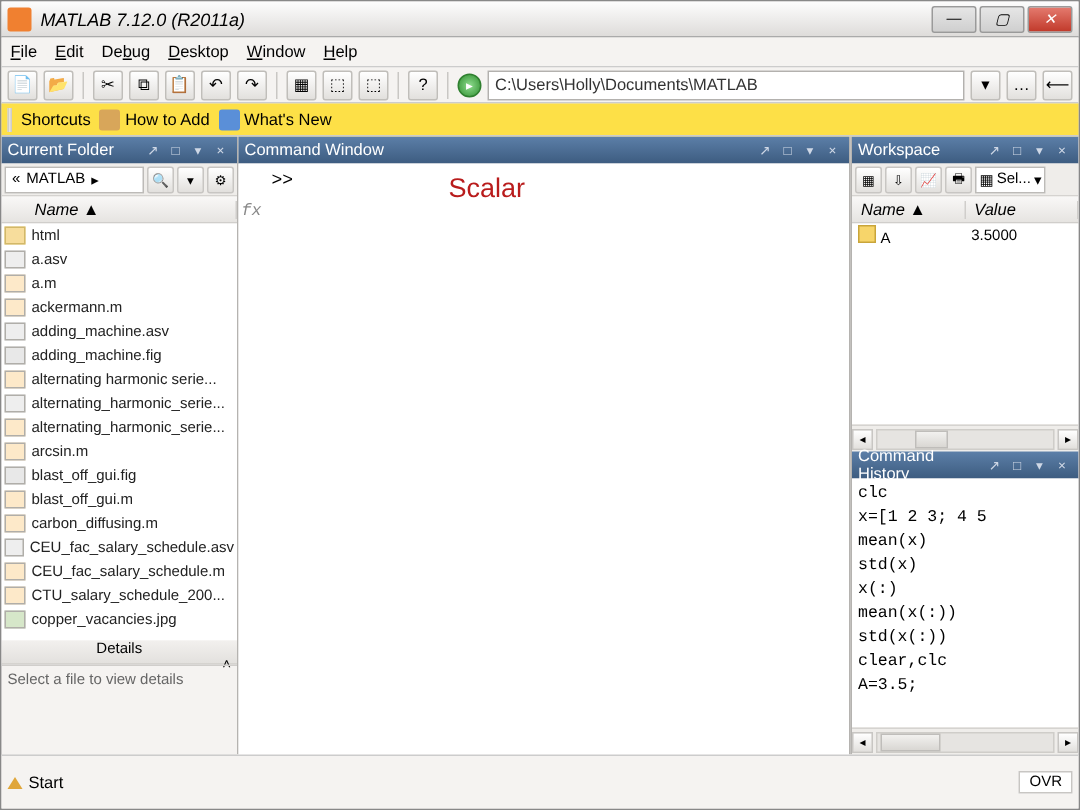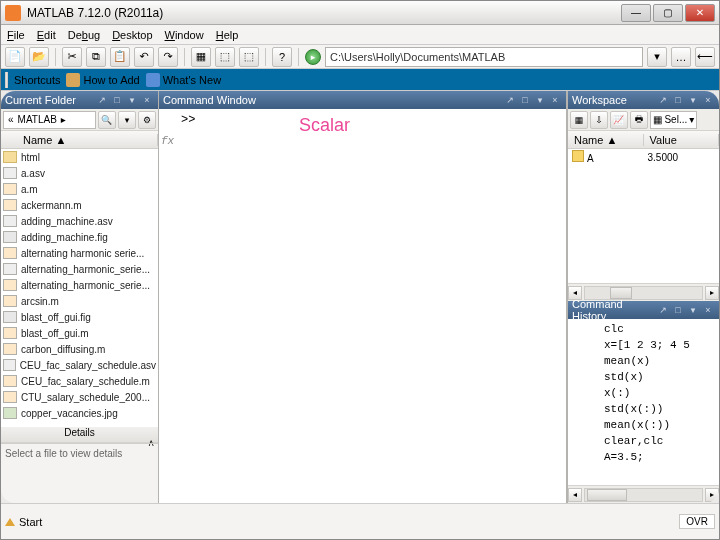--- a/index.html
+++ b/index.html
@@ -1,72 +1,72 @@
 <!DOCTYPE html>
 <html><head>
 <meta charset="utf-8">
 <style>
   * { box-sizing: border-box; margin: 0; padding: 0; }
   body { font-family: Tahoma, Verdana, sans-serif; font-size: 11px; background: #f0f0f0; width: 720px; height: 540px; overflow: hidden; }
   .window-frame { width: 720px; height: 540px; display: flex; flex-direction: column; border: 1px solid #888; background: #eceae9; }
-  .titlebar { height: 24px; background: linear-gradient(#fdfdfd,#dedcda); display: flex; align-items: center; padding: 0 4px; border-bottom: 1px solid #aaa; }
+  .titlebar { height: 24px; background: linear-gradient(#fdfdfd,#dedcda); display: flex; align-items: center; padding: 0 4px; border-bottom: 1px solid #aaa; font-style: italic; }
   .titlebar .app-icon { width: 16px; height: 16px; background: #f08030; border-radius: 2px; margin-right: 6px; }
   .titlebar .title { flex: 1; font-size: 12px; }
   .winbtns { display: flex; gap: 2px; }
   .winbtn { width: 30px; height: 18px; background: linear-gradient(#e6e6e6,#cfcfcf); border: 1px solid #9a9a9a; border-radius: 2px; display: flex; align-items: center; justify-content: center; font-size: 10px; }
   .winbtn.close { background: linear-gradient(#e47a6e,#c13a2b); color: #fff; }
   .menubar { height: 20px; display: flex; align-items: center; gap: 12px; padding: 0 6px; background: #f5f3f1; border-bottom: 1px solid #ccc; }
   .menubar span { cursor: default; }
   .menubar .u { text-decoration: underline; }
   .toolbar { height: 24px; display: flex; align-items: center; gap: 4px; padding: 0 4px; background: #f5f3f1; border-bottom: 1px solid #ccc; }
   .tb-btn { width: 20px; height: 20px; background: linear-gradient(#fff,#e2e0dd); border: 1px solid #c0beba; border-radius: 2px; display: flex; align-items: center; justify-content: center; }
   .tb-sep { width: 1px; height: 18px; background: #c9c7c4; margin: 0 2px; }
   .addrbox { flex: 1; height: 20px; background: #fff; border: 1px solid #b3b1ae; display: flex; align-items: center; padding: 0 4px; font-size: 11px; color: #333; }
   .tb-go { width: 16px; height: 16px; border-radius: 50%; background: radial-gradient(#8fdc8f,#2f8f2f); border: 1px solid #2f7f2f; display: flex; align-items: center; justify-content: center; color: #fff; font-size: 9px; }
-  .shortcuts { height: 22px; display: flex; align-items: center; gap: 6px; padding: 0 4px; background: #0369a1; border-bottom: 1px solid #ccc; font-size: 11px; }
+  .shortcuts { height: 22px; display: flex; align-items: center; gap: 6px; padding: 0 4px; background: #fde047; border-bottom: 1px solid #ccc; font-size: 11px; }
   .sc-item { display: flex; align-items: center; gap: 3px; }
   .sc-ico { width: 14px; height: 14px; background: #5a8fd8; border-radius: 2px; display: inline-block; }
   .sc-ico.h { background: #d8a65a; }
-  .body-area { flex: 1; display: flex; overflow: hidden; border-radius: 14px; }
+  .body-area { flex: 1; display: flex; overflow: hidden; }
   .panel { display: flex; flex-direction: column; background: #f5f3f1; }
   .panel-header { height: 18px; background: linear-gradient(#5c7fa8,#3d5c80); color: #fff; display: flex; align-items: center; padding: 0 4px; font-size: 11px; }
   .panel-header .ph-title { flex: 1; }
   .ph-btn { width: 14px; height: 14px; display: inline-flex; align-items: center; justify-content: center; font-size: 9px; color: #cfd8e6; margin-left: 1px; cursor: default; }
   .panel-toolbar { height: 22px; display: flex; align-items: center; gap: 2px; padding: 0 2px; background: #efedea; border-bottom: 1px solid #d5d3d0; }
   .pt-btn { width: 18px; height: 18px; background: linear-gradient(#fff,#e2e0dd); border: 1px solid #c8c6c3; border-radius: 2px; display: flex; align-items: center; justify-content: center; font-size: 9px; }
   .breadcrumb { flex: 1; height: 18px; background: #fff; border: 1px solid #bdbbb8; display: flex; align-items: center; padding: 0 4px; font-size: 10px; gap: 4px; }
   .col-head-row { height: 18px; background: linear-gradient(#f9f8f7,#e6e4e1); border-bottom: 1px solid #d0cecb; display: flex; align-items: center; font-size: 11px; }
-  .col-head-row .ch { padding: 0 6px; border-right: 1px solid #d0cecb; }
+  .col-head-row .ch { padding: 0 6px; border-right: 1px solid #d0cecb; font-style: italic; }
   .files { flex: 1; background: #fff; overflow: auto; text-align: right; }
   .file-row { height: 16px; display: flex; align-items: center; padding: 0 2px; font-size: 10px; color: #222; white-space: nowrap; }
   .fi { width: 14px; height: 12px; margin-right: 4px; display: inline-block; border: 1px solid #b0aea9; background: #fff; }
   .fi.folder { background: #f7dd9c; border-color: #d2b869; }
   .fi.m { background: #fde9c9; }
   .fi.fig { background: #e8e8e8; }
   .fi.asv { background: #eee; }
   .fi.jpg { background: #d6e7c9; }
   .details { height: 60px; border-top: 1px solid #d0cecb; padding: 4px; font-size: 10px; color: #666; }
   .details-head { height: 16px; background: linear-gradient(#f2f0ee,#e3e1de); border-bottom: 1px solid #d5d3cf; display: flex; align-items: center; padding: 0 4px; font-size: 10px; flex-direction: column; }
   .cmdwin { flex: 1; background: #fff; padding: 4px 6px; font-family: Consolas, 'Courier New', monospace; font-size: 12px; position: relative; }
   .cmdwin .prompt { display: flex; }
   .cmdwin .fx { position: absolute; left: 2px; top: 26px; font-style: italic; color: #888; font-size: 11px; }
-  .annot { position: absolute; left: 140px; top: 6px; font-family: Arial, sans-serif; font-size: 18px; color: #ec4899; }
+  .annot { position: absolute; left: 140px; top: 6px; font-family: Arial, sans-serif; font-size: 18px; color: #b91c1c; }
   .right-col { display: flex; flex-direction: column; width: 152px; border-left: 1px solid #b5b3b0; }
   .ws-tools { height: 22px; display: flex; align-items: center; gap: 2px; padding: 0 2px; background: #efedea; border-bottom: 1px solid #d5d3d0; }
   .ws-select { height: 18px; font-size: 10px; border: 1px solid #bdbbb8; background: #fff; padding: 0 2px; display: flex; align-items: center; gap: 2px; }
   .ws-table { flex: 1; background: #fff; overflow: hidden; font-size: 10px; }
   .ws-row { display: flex; height: 16px; align-items: center; }
   .ws-cell { padding: 0 4px; }
   .ws-ico { width: 12px; height: 12px; background: #f7d56a; border: 1px solid #c9a53a; margin-right: 3px; display: inline-block; }
   .scroll-stub { height: 18px; background: #efedea; border-top: 1px solid #d5d3d0; display: flex; align-items: center; }
   .scroll-track { flex: 1; height: 14px; background: #e6e4e1; border: 1px solid #cfcdc9; margin: 0 2px; position: relative; }
   .scroll-thumb { position: absolute; left: 25px; top: 0; width: 22px; height: 12px; background: linear-gradient(#f2f1ef,#d9d7d3); border: 1px solid #bfbdba; }
   .scroll-btn { width: 14px; height: 14px; background: linear-gradient(#fff,#e2e0dd); border: 1px solid #c8c6c3; display: flex; align-items: center; justify-content: center; font-size: 8px; }
   .history { flex: 1; background: #fff; padding: 2px 4px; font-family: Consolas, 'Courier New', monospace; font-size: 11px; line-height: 16px; overflow: hidden; }
-  .history .h-line { white-space: nowrap; margin-left: 32px; }
+  .history .h-line { white-space: nowrap; }
   .statusbar { height: 36px; background: #f5f3f1; border-top: 1px solid #ccc; display: flex; align-items: center; padding: 0 4px; }
   .statusbar .start { display: flex; align-items: center; gap: 4px; font-size: 11px; }
   .statusbar .start .tri { width: 0; height: 0; border-left: 5px solid transparent; border-right: 5px solid transparent; border-bottom: 8px solid #e0a63a; }
   .statusbar .ovr { margin-left: auto; border: 1px solid #c8c6c3; padding: 1px 6px; font-size: 10px; background: #fff; }
   .left-col { width: 158px; border-right: 1px solid #b5b3b0; }
   .mid-col { flex: 1; display: flex; flex-direction: column; border-right: 1px solid #b5b3b0; }
   .drip { width: 4px; background: #e6e4e1; cursor: col-resize; border-left: 1px solid #cfcdc9; border-right: 1px solid #cfcdc9; }
 </style>
 </head>
 <body>
@@ -294,22 +294,22 @@
           <span class="ph-btn">□</span>
           <span class="ph-btn">▾</span>
           <span class="ph-btn">×</span>
         </div>
         <div class="history" id="history-list">
             <div class="h-line">clc</div>
             <div class="h-line">x=[1 2 3; 4 5</div>
             <div class="h-line">mean(x)</div>
             <div class="h-line">std(x)</div>
             <div class="h-line">x(:)</div>
+            <div class="h-line">mean(x(:))</div>
             <div class="h-line">std(x(:))</div>
-            <div class="h-line">mean(x(:))</div>
             <div class="h-line">clear,clc</div>
             <div class="h-line">A=3.5;</div>
           </div>
         <div class="scroll-stub">
           <div class="scroll-btn">◂</div>
           <div class="scroll-track">
               <div class="scroll-thumb" style="left:2px;width:40px"></div>
             </div>
           <div class="scroll-btn">▸</div>
         </div>

